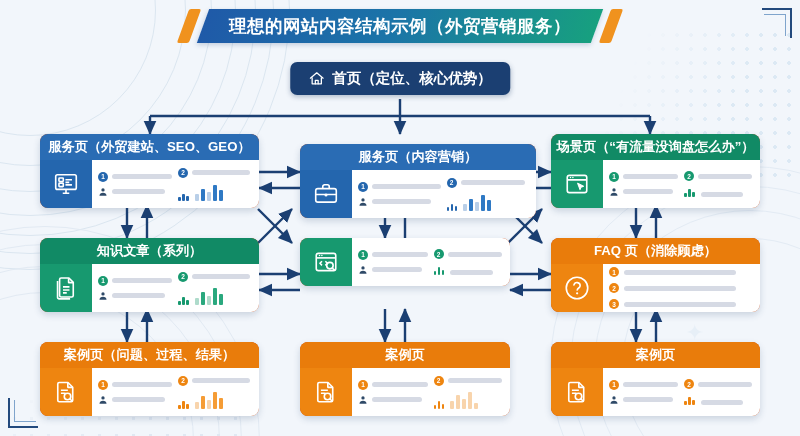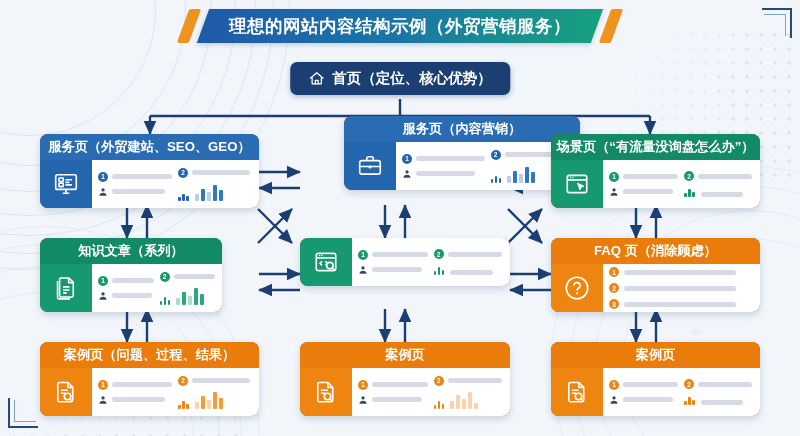--- a/index.html
+++ b/index.html
@@ -234,21 +234,21 @@
               <i style="height:9px;background:#b9cfe8"></i>
               <i style="height:16px;background:#2f79c4"></i>
               <i style="height:11px;background:#2f79c4"></i>
           </span>
         </div>
       </div>
     </div>
   </div>
 </div>
 
-<div class="card" style="left:300px; top:116px; width:236px;margin-left:44px;">
+<div class="card" style="left:300px; top:144px; width:236px;">
   <div class="hd" style="background:#2a6cb4">
     <span>服务页（内容营销）</span>
   </div>
   <div class="bd">
     <div class="iconbox" style="background:#2466ae">
       <span>
         <svg width="26" height="26" viewBox="0 0 24 24" fill="none" stroke="#fff" stroke-width="1.5" stroke-linejoin="round">
           <rect x="2.5" y="7" width="19" height="12.5" rx="2"></rect>
           <path d="M9 7V5.2A1.7 1.7 0 0 1 10.7 3.5h2.6A1.7 1.7 0 0 1 15 5.2V7"></path>
           <path d="M2.5 12.5h19"></path>
@@ -335,21 +335,21 @@
               <i style="height:8px;background:#17996f"></i>
               <i style="height:5px;background:#17996f"></i>
             </span>
           <span class="bar w3"></span>
         </div>
       </div>
     </div>
   </div>
 </div>
 
-<div class="card" style="left:40px; top:238px; width:182px;">
+<div class="card" style="left:40px; top:238px; width:219px;">
   <div class="hd" style="background:#118a65">
     <span>知识文章（系列）</span>
   </div>
   <div class="bd">
     <div class="iconbox" style="background:#17996f">
       <span>
         <svg width="26" height="26" viewBox="0 0 24 24" fill="none" stroke="#fff" stroke-width="1.5" stroke-linejoin="round">
           <path d="M7.5 2.8h7.2l4 4v12.1a1.4 1.4 0 0 1-1.4 1.4H7.5A1.4 1.4 0 0 1 6.1 18.9V4.2a1.4 1.4 0 0 1 1.4-1.4z"></path>
           <path d="M14.4 2.9v4.1h4.2"></path>
           <path d="M9.2 11h6M9.2 13.8h6M9.2 16.5h3.5"></path>

